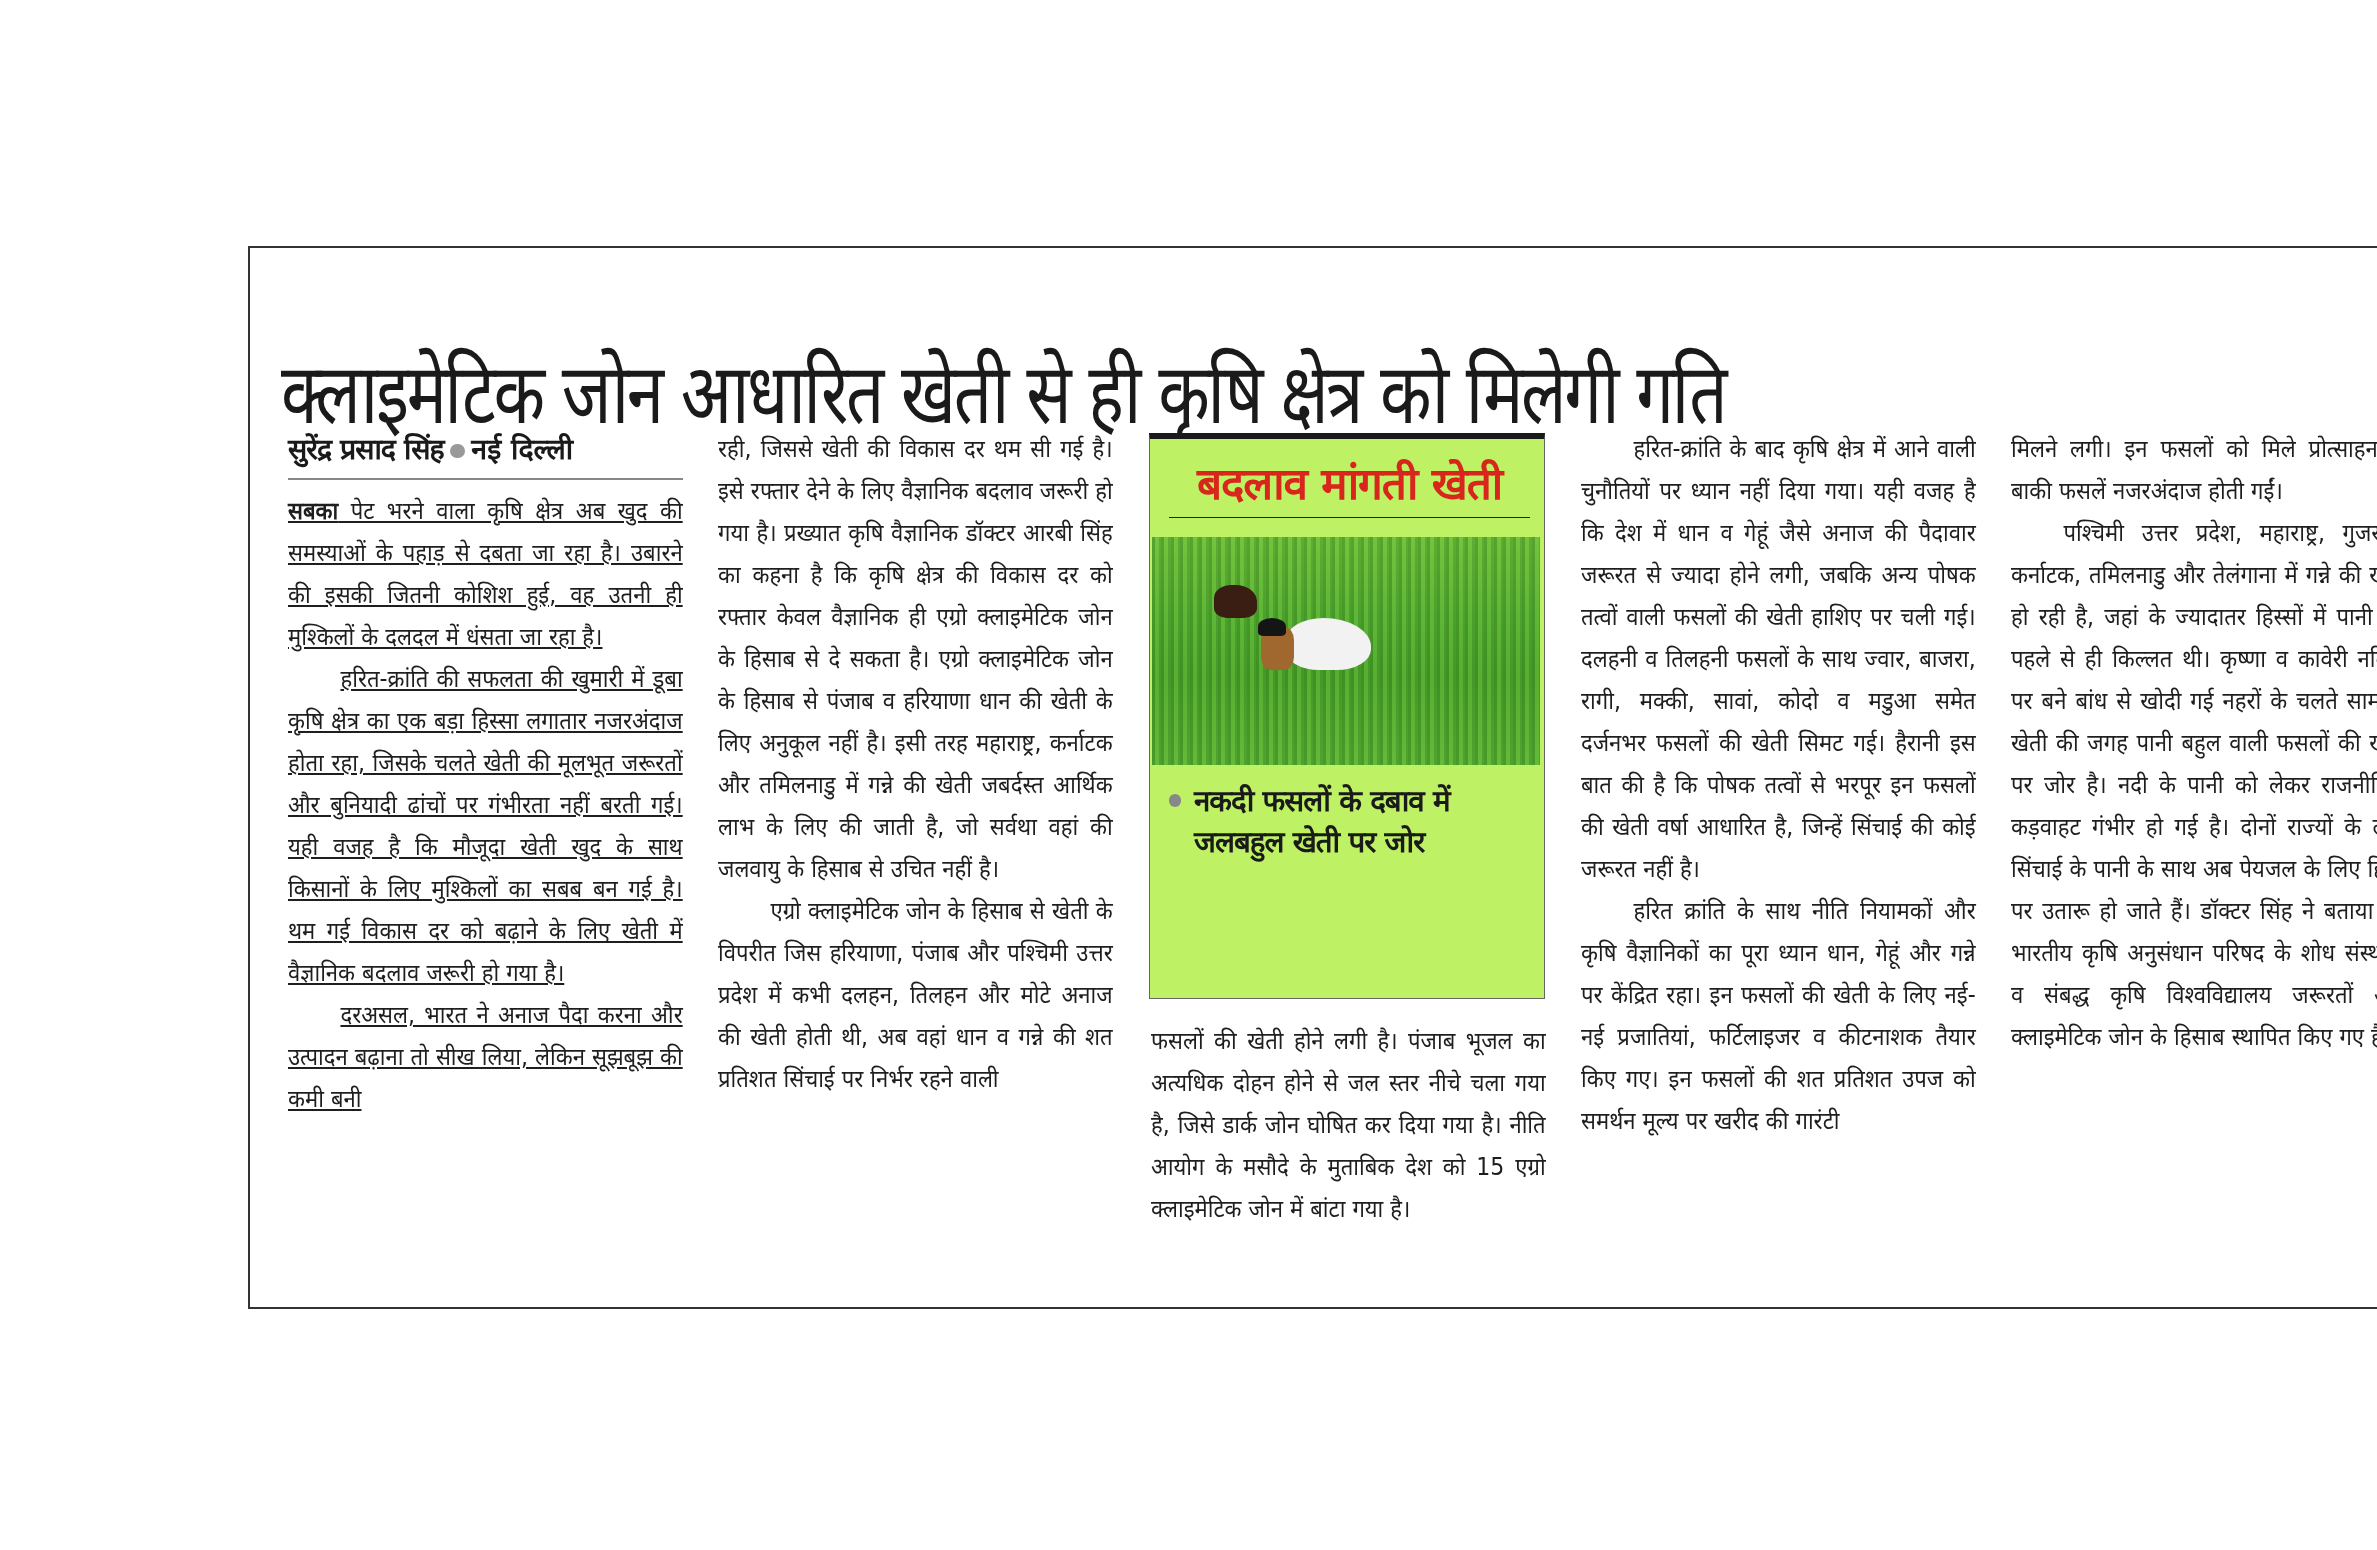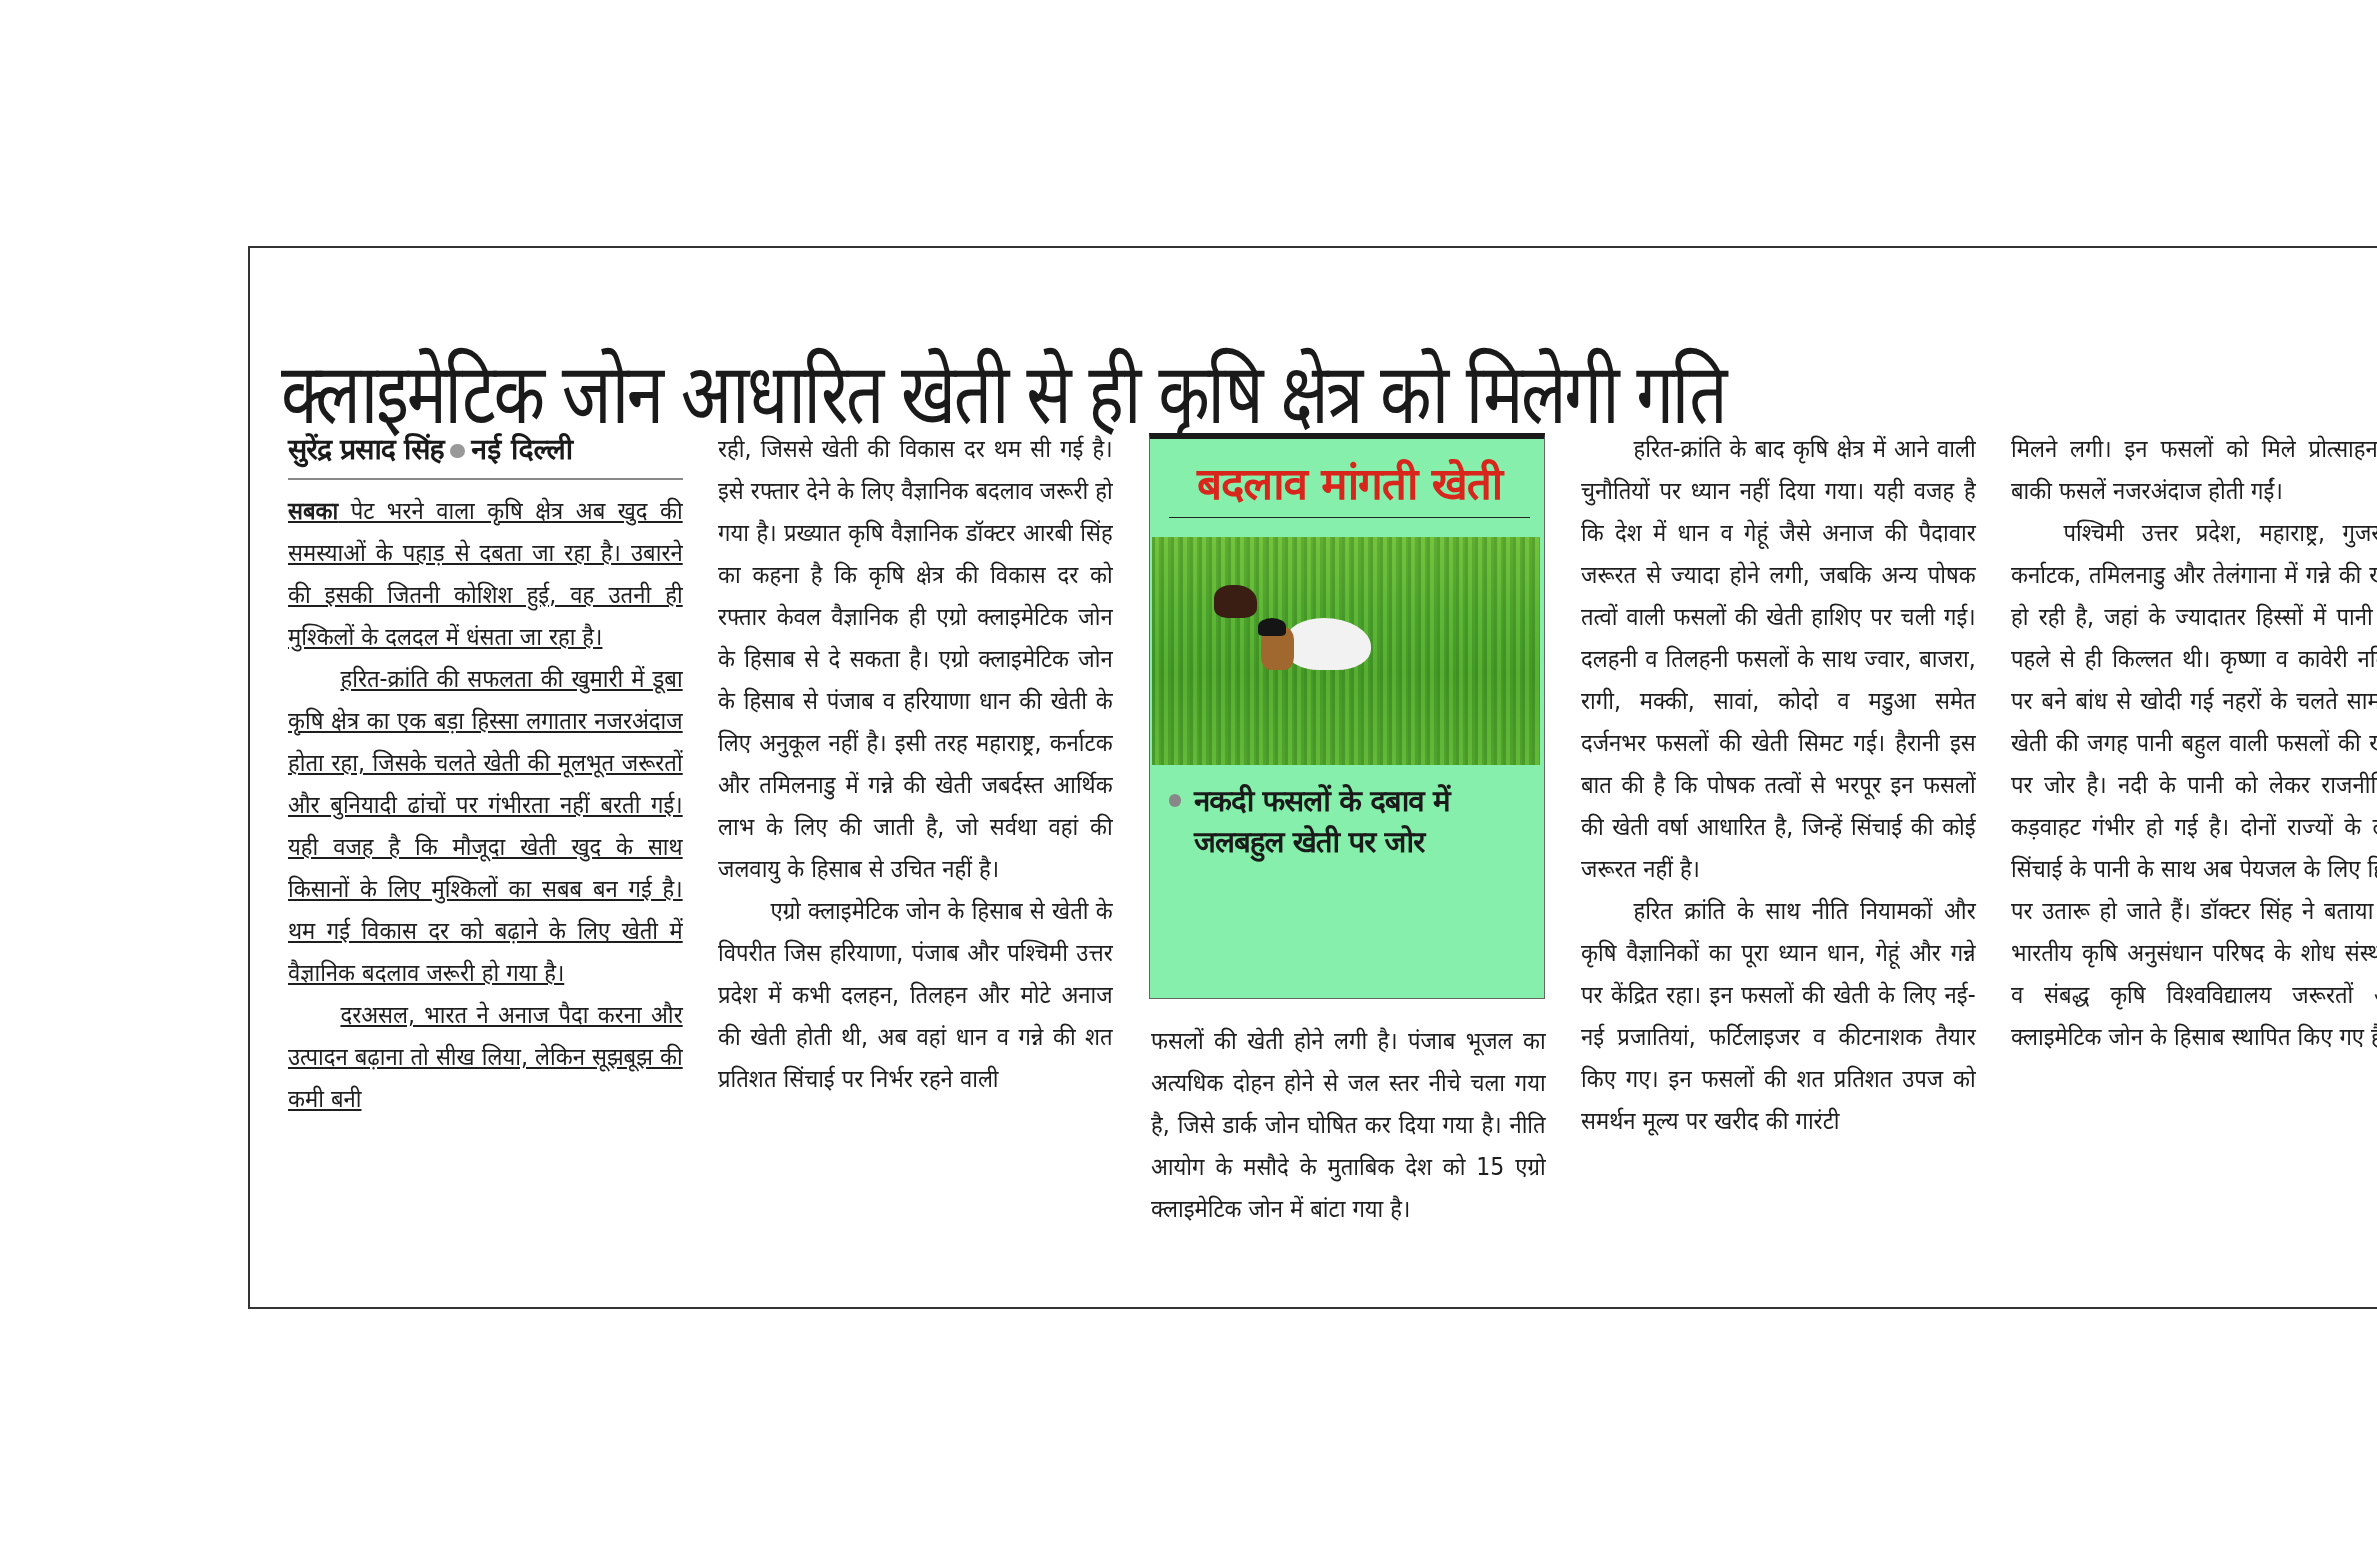--- a/index.html
+++ b/index.html
@@ -17,21 +17,21 @@
   .col p.indent { text-indent:57px; }
   .col p .lead { font-weight:bold; }
   .squeeze { transform:scaleX(0.92); transform-origin:left top; width:429px; }
   .byline { position:absolute; left:288px; top:426px; width:395px; height:52px;
             border-bottom:2.4px solid #888; font-size:28.5px; line-height:48px; }
   .byline .name { font-weight:bold; letter-spacing:-1px;margin-top:32px; }
   .byline .dot { display:inline-block; width:14.3px; height:14.3px; border-radius:50%;
                  background:#999; margin:0 6.7px; vertical-align:middle; }
   .byline .place { font-weight:bold; }
   .box { position:absolute; left:1149px; top:433px; width:396px; height:566px;
-         border:1.9px solid #666; border-top:6.7px solid #1a1a1a; box-sizing:border-box; background:#86efac; }
+         border:1.9px solid #666; border-top:6.7px solid #1a1a1a; box-sizing:border-box; background:#bef264; }
   .box-title { position:absolute; left:19px; top:19px; width:361px; text-align:center;
                color:#d8261c; font-weight:bold; font-size:44px; line-height:52px;
                border-bottom:1.9px solid #222; padding-bottom:6.7px; letter-spacing:-1px; }
   .photo { position:absolute; left:1.9px; top:98px; width:388px; height:228px;
            background:linear-gradient(180deg,#6fbf3a 0%,#56b032 35%,#4ea62c 60%,#5cb334 100%);
            overflow:hidden; }
   .photo .stripes { position:absolute; inset:0;
            background:repeating-linear-gradient(90deg, rgba(20,80,10,0.25) 0 2.9px, rgba(140,220,80,0.15) 2.9px 6.7px, rgba(30,100,20,0.2) 6.7px 9.5px); }
   .photo .farmer1 { position:absolute; left:62px; top:48px; width:43px; height:33px;
            background:#3a1e14; border-radius:40% 50% 30% 30%; }

